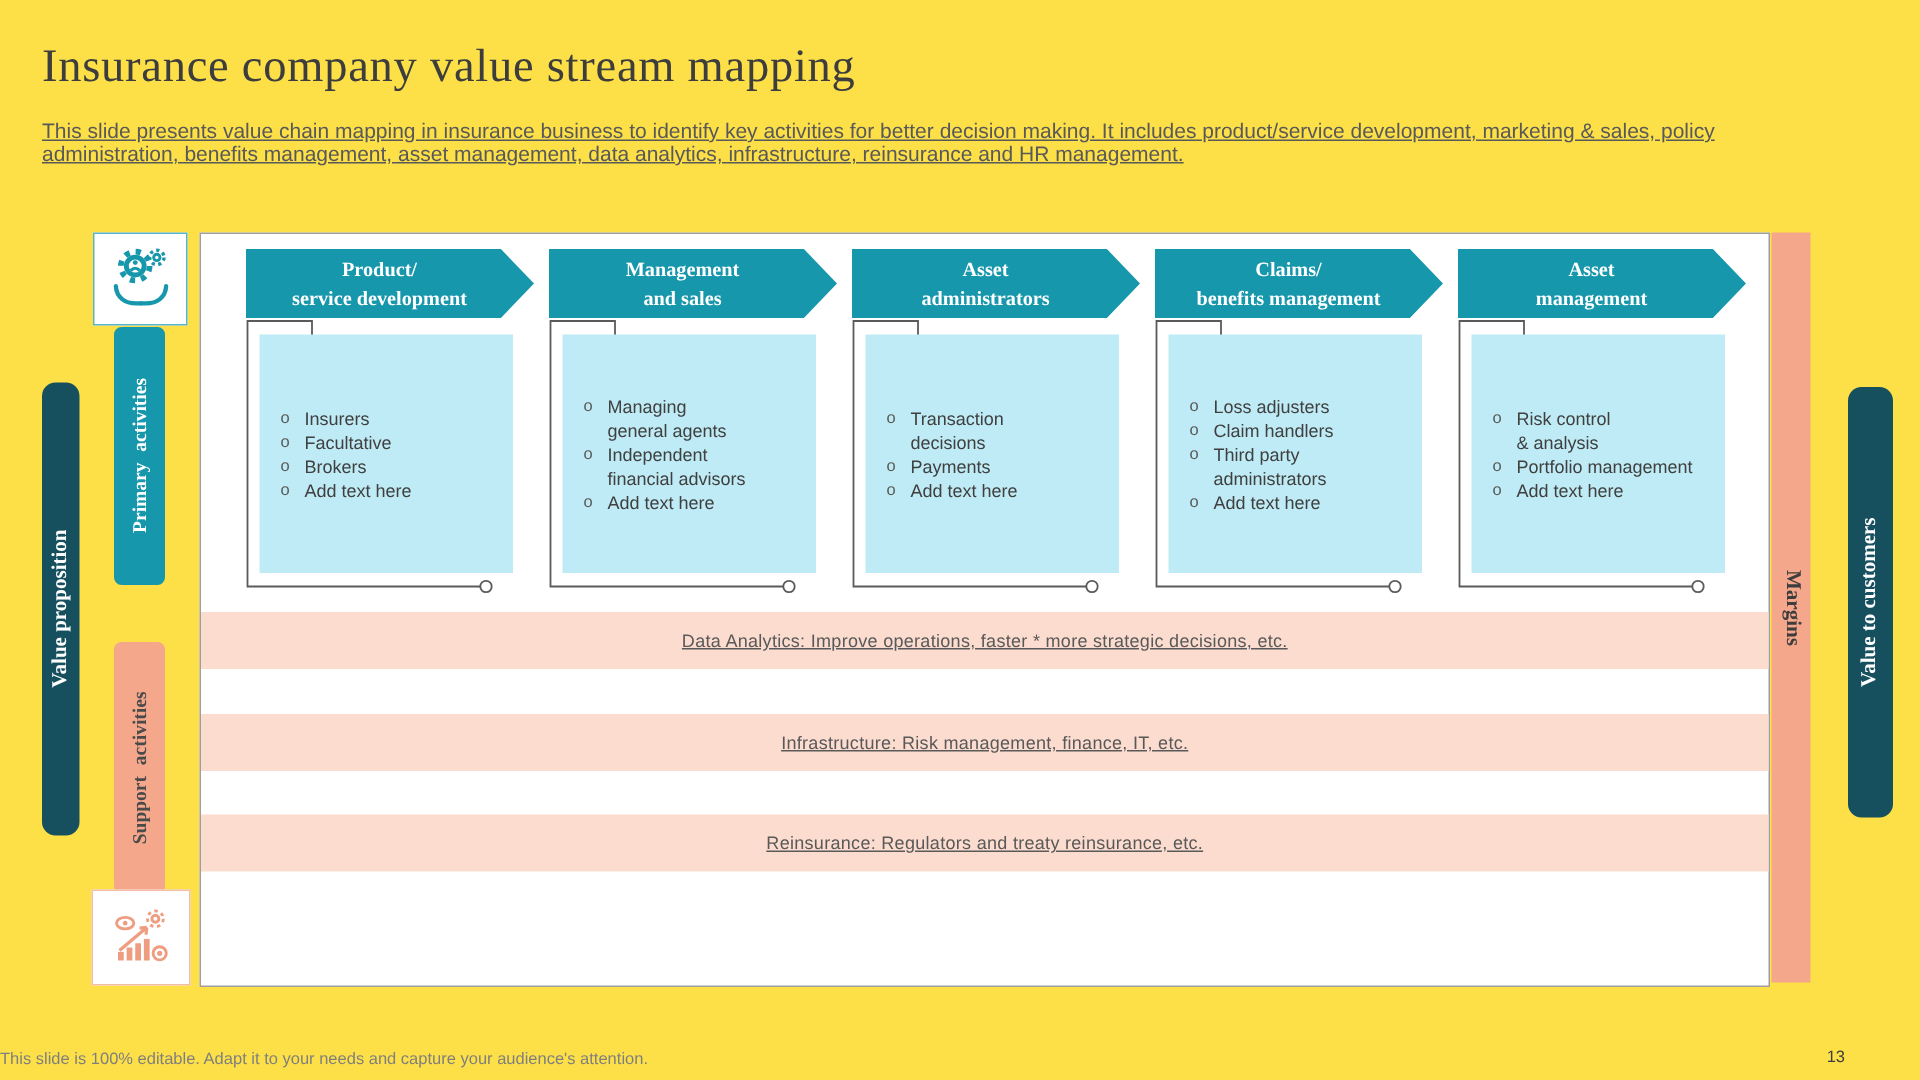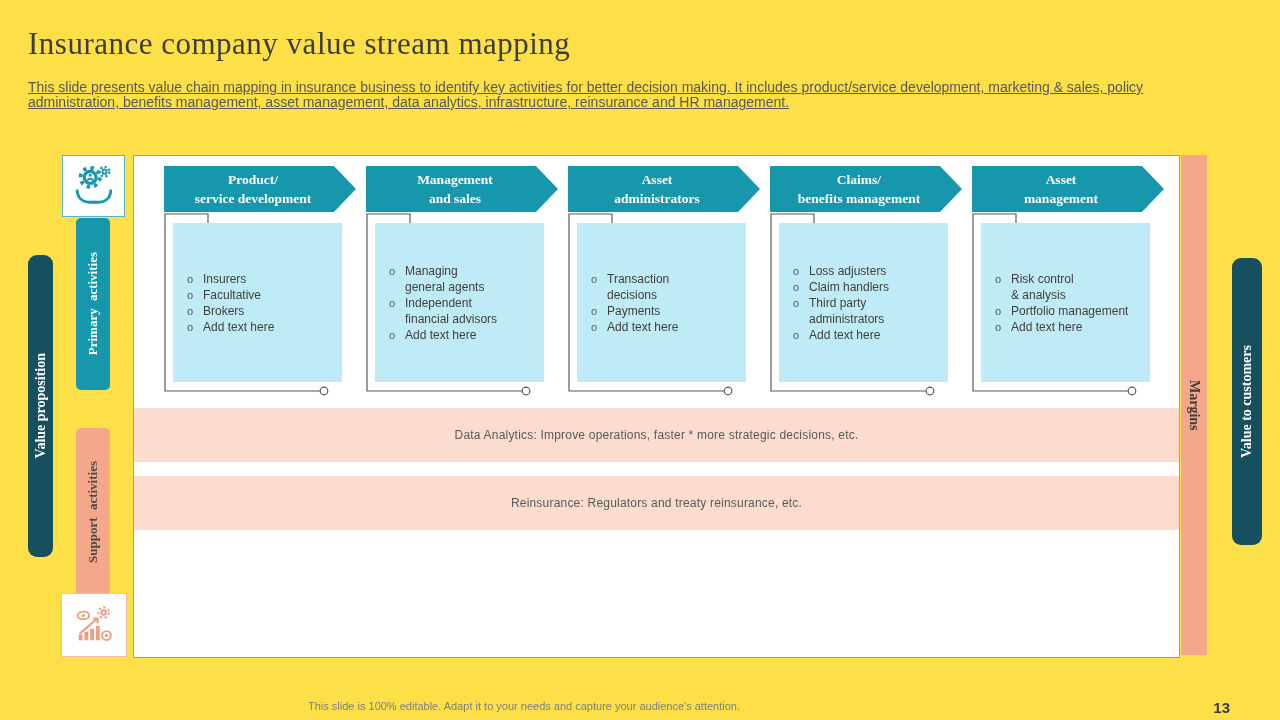--- a/index.html
+++ b/index.html
@@ -23,22 +23,22 @@
            color:#ffffff; font-family:"Liberation Serif", serif; font-weight:700; font-size:13.5px; line-height:19px; text-align:center; padding-right:14px; }
   .connector { position:absolute; left:0; top:44px; width:180px; height:190px; }
   .cyanbox { position:absolute; left:9px; top:57px; width:169px; height:159px; background:#beebf5;
              display:flex; flex-direction:column; justify-content:center; padding:6px 4px 6px 14px; }
   .cyanbox ul { list-style:none; }
   .cyanbox li { display:flex; font-size:12px; line-height:16px; color:#404040; }
   .blt { width:16px; flex:0 0 16px; color:#595959; font-size:11px; }
   .itm { white-space:pre-line; }
 
   
-  .srow { position:absolute; left:0; width:1045px; height:54px; background:#fbdccf;
-          display:flex; align-items:center; justify-content:center; font-size:12px; color:#595959; letter-spacing:0.2px; }
+  .srow { position:absolute; left:0; width:1045px; height:38px; background:#fbdccf;
+          display:flex; align-items:center; justify-content:center; font-size:12px; color:#595959; letter-spacing:0.2px;text-decoration:underline; }
   .srow:nth-of-type(6){ top:252px; } .srow:nth-of-type(7){ top:320px; }
   .srow:nth-of-type(8){ top:387px; } .srow:nth-of-type(9){ top:455px; }
 
   
   .vtext-up { writing-mode:vertical-rl; transform:rotate(180deg); text-align:center;
               font-family:"Liberation Serif", serif; font-weight:700; }
   .vtext-down { writing-mode:vertical-rl; text-align:center; font-family:"Liberation Serif", serif; font-weight:700; }
   .bar-value-prop { position:absolute; left:28px; top:255px; width:25px; height:302px; background:#16505e; border-radius:9px;
                     display:flex; align-items:center; justify-content:center; }
   .bar-primary { position:absolute; left:76px; top:218px; width:34px; height:172px; background:#1797ab; border-radius:5px;
@@ -55,22 +55,22 @@
   .bar-v2c { position:absolute; left:1232px; top:258px; width:30px; height:287px; background:#16505e; border-radius:9px;
              display:flex; align-items:center; justify-content:center; }
   .bar-v2c .vtext-up { font-size:14px; }
 
   
   .iconbox { position:absolute; background:#ffffff; display:flex; align-items:center; justify-content:center; }
   .iconbox-top { left:62px; top:155px; width:63px; height:62px; border:1px solid #57b5cb; z-index:3; }
   .iconbox-bottom { left:61px; top:593px; width:66px; height:64px; border:1px solid #f4bda6; z-index:3; }
 
   
-  .footer { position:absolute; left:0; top:700px; width:1048px; text-align:center; font-size:11px; color:#7f7f7f; }
-  .pagenum { position:absolute; right:50px; top:699px; font-size:15px; font-weight:700; color:#3d3d3d; }
+  .footer { position:absolute; left:0; top:700px; width:1048px; text-align:left; font-size:11px; color:#7f7f7f; }
+  .pagenum { position:absolute; right:50px; top:699px; font-size:11px; font-weight:400; color:#3d3d3d; }
 </style>
 </head>
 <body>
 
 <div class="slide">
 
   <h1 class="title">Insurance company value stream mapping</h1>
   <p class="subtitle">This slide presents value chain mapping in insurance business to identify key activities for better decision making. It includes product/service development, marketing &amp; sales, policy administration, benefits management, asset management, data analytics, infrastructure, reinsurance and HR management.</p>
 
   <div class="iconbox iconbox-top">
@@ -264,20 +264,21 @@
             </li>
             <li>
               <span class="blt">o</span>
               <span class="itm">Add text here</span>
             </li>
           </ul>
       </div>
     </div>
 
     <div class="srow">Data Analytics: Improve  operations, faster * more strategic decisions, etc.</div>
+    <div class="srow">Infrastructure:  Risk management,  finance,  IT,  etc.</div>
     <div class="srow">Reinsurance:  Regulators and treaty reinsurance,  etc.</div>
   </div>
 
   <div class="bar-margins">
     <span class="vtext-down">Margins</span>
   </div>
   <div class="bar-v2c">
     <span class="vtext-up">Value to customers</span>
   </div>
 

